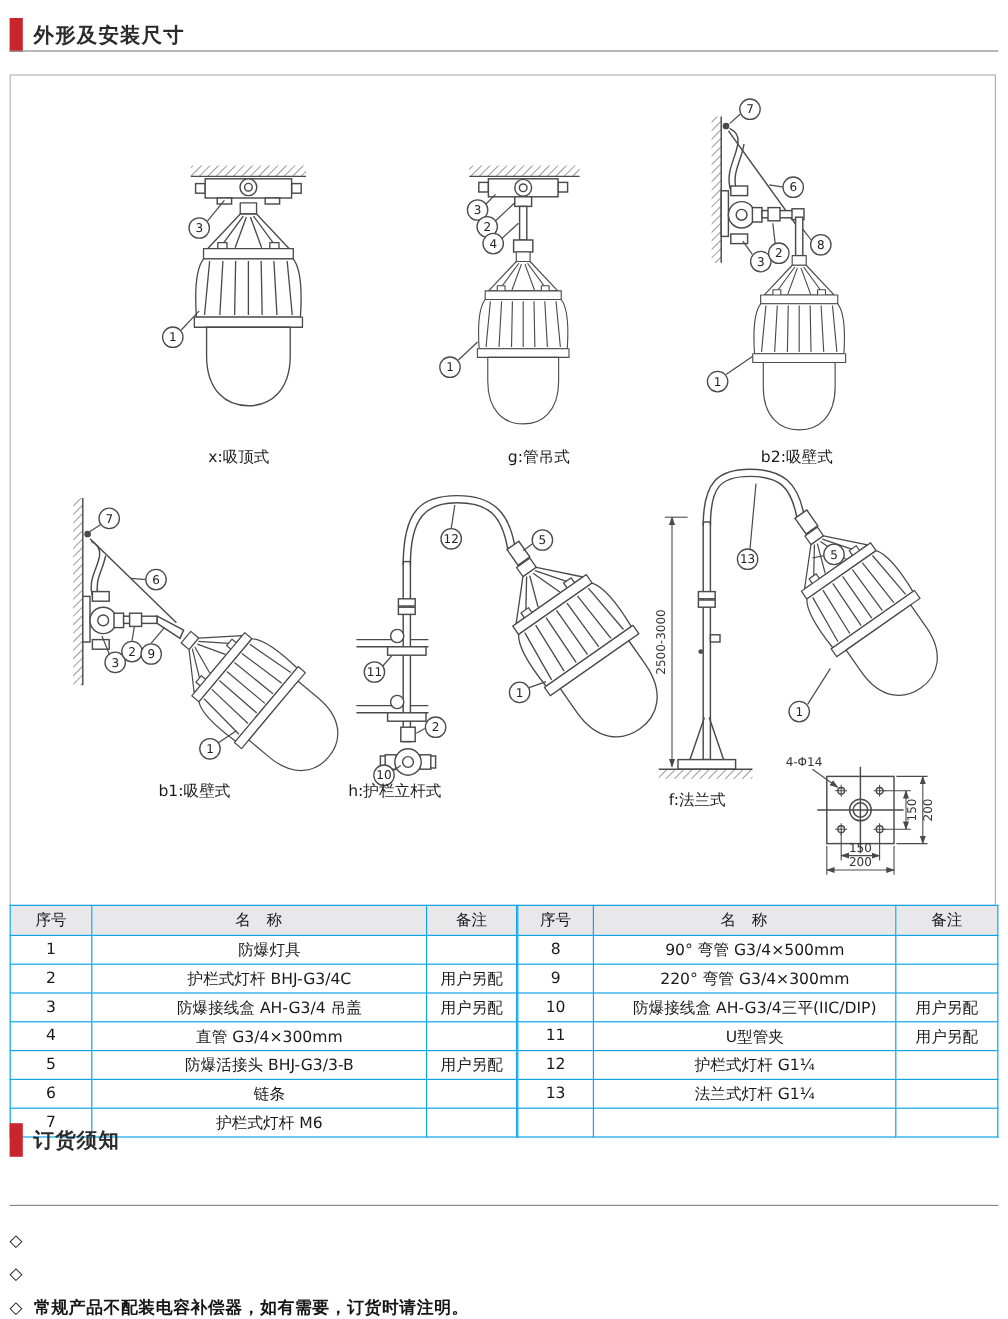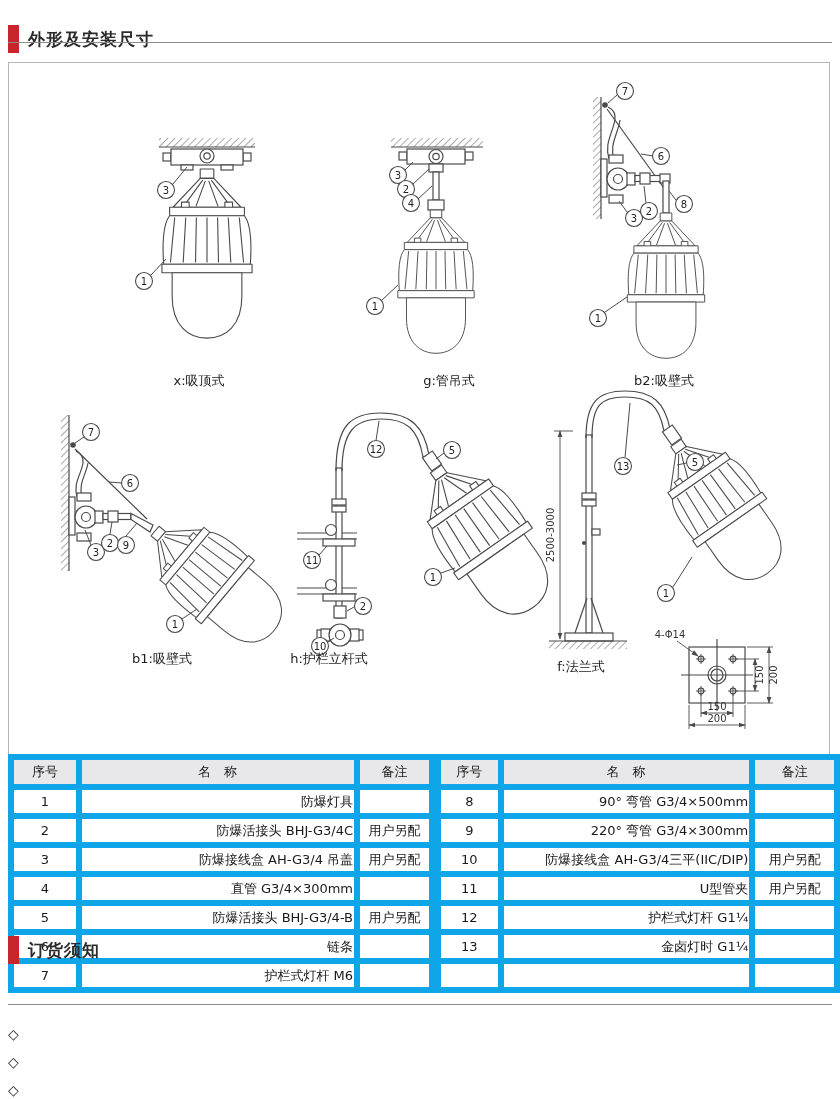--- a/index.html
+++ b/index.html
@@ -17,34 +17,34 @@
   .co circle{fill:#fff;stroke:#4a4a4a;stroke-width:1.1;}
   .co text{font-size:10px;fill:#222;text-anchor:middle;}
   .co line{stroke:#4a4a4a;stroke-width:1;}
   .dimtxt{font-size:10px;fill:#333;text-anchor:middle;}
   .ln{stroke:#4a4a4a;stroke-width:1.2;fill:none;}
   .lnf{stroke:#4a4a4a;stroke-width:1.2;fill:#fff;}
   .dim{stroke:#4a4a4a;stroke-width:0.9;fill:none;}
   
   .tables{position:absolute;left:8px;top:754px;display:flex;}
   table{border-collapse:collapse;table-layout:fixed;font-size:13px;color:#1a1a1a;}
-  td,th{border:6px solid #0ea5e9;font-weight:normal;overflow:hidden;white-space:nowrap;}
+  td,th{border:1px solid #0ea5e9;font-weight:normal;overflow:hidden;white-space:nowrap;}
   th{background:#e8e8ea;height:22px;text-align:center;}
   td{height:21px;text-align:center;}
-  td.name,th.name{text-align:right;padding-left:18px;}
+  td.name,th.name{text-align:center;padding-left:18px;}
   th.name{text-align:center;padding-left:0;margin-top:16px;}
   
   .notes{position:absolute;left:8px;top:1020px;width:824px;font-size:14px;font-weight:bold;color:#151515;}
   .note{display:flex;align-items:center;height:28px;letter-spacing:0.5px;}
   .note .bullet{margin-right:9px;font-weight:normal;}
 </style>
 </head>
 <body>
 
-<div class="sec-head" style="top:25px;">
+<div class="sec-head" style="top:15px;">
   <div class="sec-bar"></div>
   <div class="sec-text">外形及安装尺寸</div>
 </div>
 <div class="rule" style="top:42px;"></div>
 
 <div class="panel">
 <svg width="820" height="691" viewBox="0 0 820 691">
   <defs>
     <pattern id="hatch" patternUnits="userSpaceOnUse" width="5" height="5" patternTransform="rotate(45)">
       <line x1="0" y1="0" x2="0" y2="5" stroke="#555" stroke-width="1"></line>
@@ -407,36 +407,36 @@
       <th class="name">名　称</th>
       <th>备注</th>
     </tr>
     <tr>
           <td>1</td>
           <td class="name">防爆灯具</td>
           <td></td>
         </tr>
     <tr>
           <td>2</td>
-          <td class="name">防爆活接头 BHJ-G3/4C</td>
+          <td class="name">护栏式灯杆 BHJ-G3/4C</td>
           <td>用户另配</td>
         </tr>
     <tr>
           <td>3</td>
           <td class="name">防爆接线盒 AH-G3/4 吊盖</td>
           <td>用户另配</td>
         </tr>
     <tr>
           <td>4</td>
           <td class="name">直管 G3/4×300mm</td>
           <td></td>
         </tr>
     <tr>
           <td>5</td>
-          <td class="name">防爆活接头 BHJ-G3/4-B</td>
+          <td class="name">防爆活接头 BHJ-G3/3-B</td>
           <td>用户另配</td>
         </tr>
     <tr>
           <td>6</td>
           <td class="name">链条</td>
           <td></td>
         </tr>
     <tr>
           <td>7</td>
           <td class="name">护栏式灯杆 M6</td>
@@ -476,21 +476,21 @@
           <td class="name">U型管夹</td>
           <td>用户另配</td>
         </tr>
     <tr>
           <td>12</td>
           <td class="name">护栏式灯杆 G1¼</td>
           <td></td>
         </tr>
     <tr>
           <td>13</td>
-          <td class="name">金卤灯时 G1¼</td>
+          <td class="name">法兰式灯杆 G1¼</td>
           <td></td>
         </tr>
     <tr>
           <td></td>
           <td class="name"></td>
           <td></td>
         </tr>
   </tbody>
     </table>
 </div>
@@ -503,14 +503,15 @@
 
 <div class="notes">
   <div class="note">
     <span class="bullet">◇</span>
   </div>
   <div class="note">
     <span class="bullet">◇</span>
   </div>
   <div class="note">
     <span class="bullet">◇</span>
+    <span>常规产品不配装电容补偿器，如有需要，订货时请注明。</span>
   </div>
 </div>
 
 </body></html>

